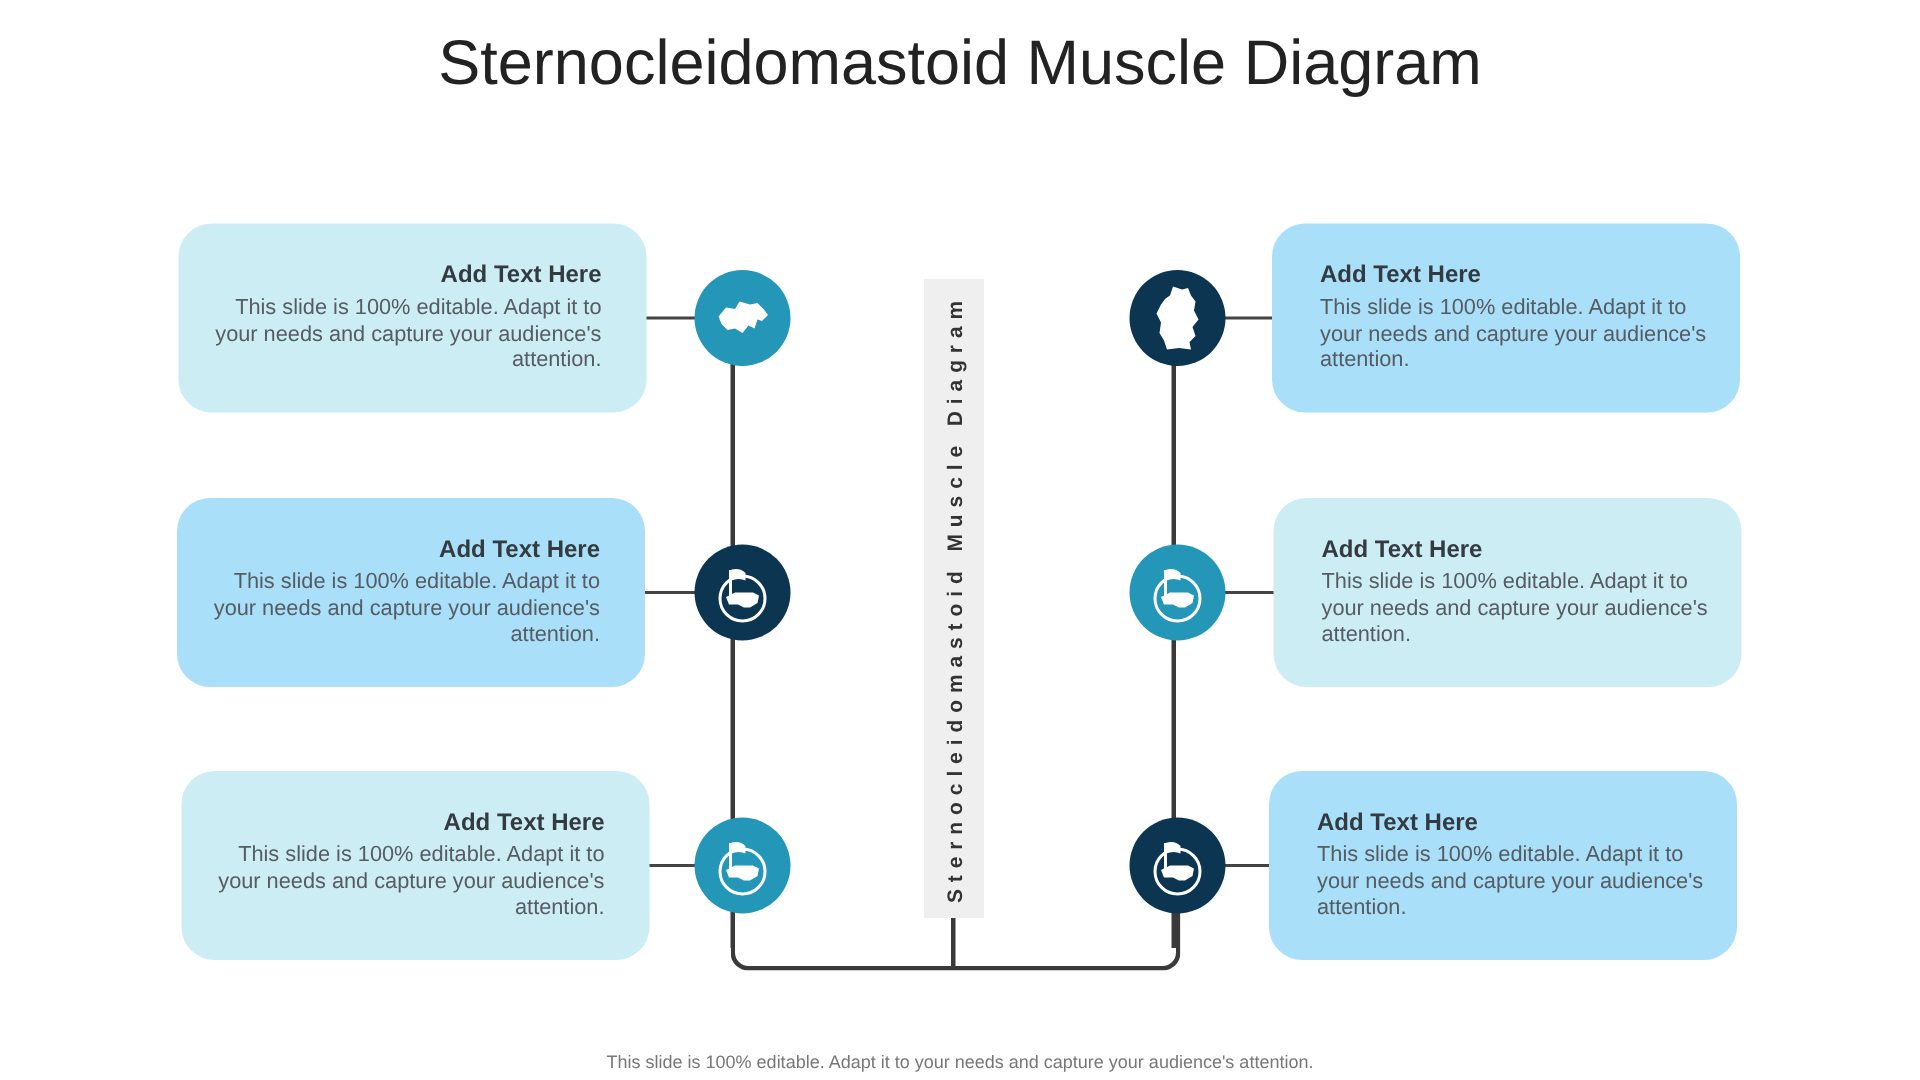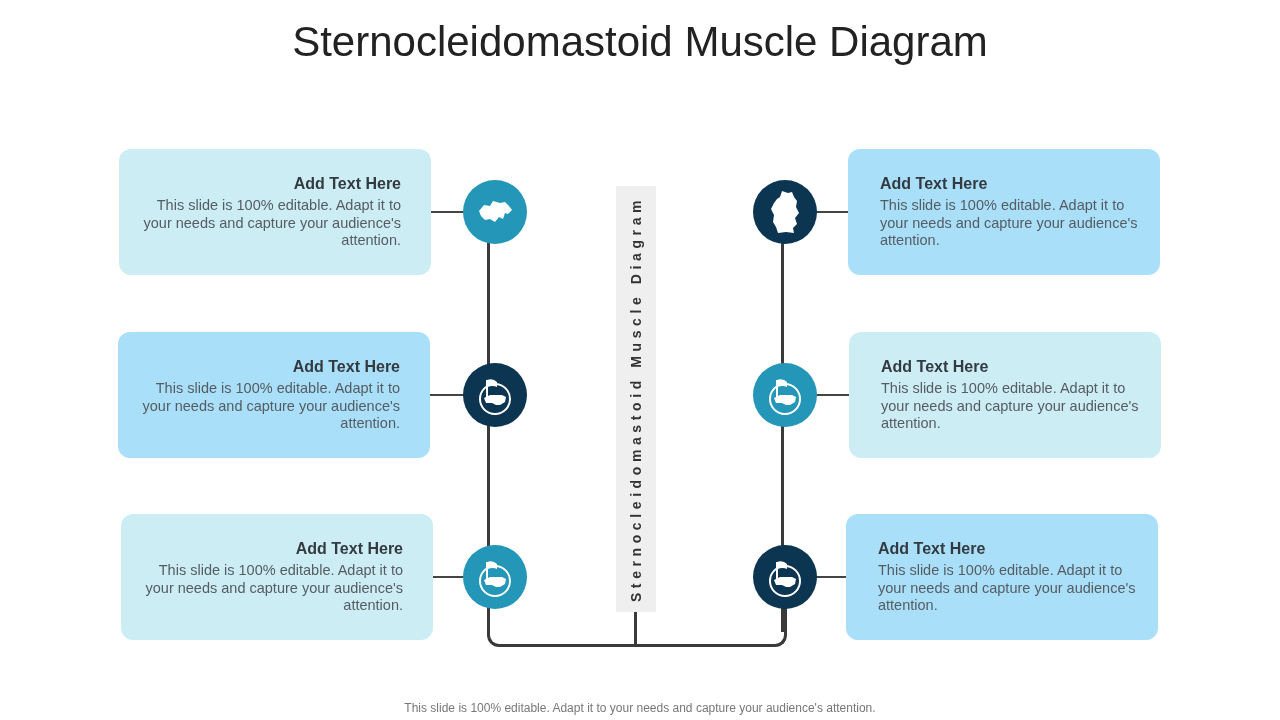--- a/index.html
+++ b/index.html
@@ -1,18 +1,18 @@
 <!DOCTYPE html>
 <html><head>
 <meta charset="utf-8">
 <style>
   html,body{margin:0;padding:0;}
   body{width:1280px;height:720px;background:#ffffff;position:relative;overflow:hidden;font-family:"Liberation Sans",sans-serif;}
   .title{position:absolute;left:0;width:1280px;top:18px;text-align:center;font-size:42px;color:#222;}
-  .card{position:absolute;width:312px;height:126px;border-radius:12px;box-sizing:border-box;}
+  .card{position:absolute;width:312px;height:126px;border-radius:22px;box-sizing:border-box;}
   .card.left{text-align:right;padding:26px 30px 0 20px;}
   .card.right{text-align:left;padding:26px 20px 0 32px;}
   .card .h{font-weight:bold;font-size:16px;color:#333a40;margin-bottom:4px;}
   .card .b{font-size:14.5px;line-height:17.5px;color:#555c62;}
   .c-light{background:#cdedf5;}
   .c-mid{background:#a9dff9;}
   .circle{position:absolute;width:64px;height:64px;border-radius:50%;display:flex;align-items:center;justify-content:center;}
   .teal{background:#2496b8;}
   .navy{background:#0b3550;}
   .hline{position:absolute;height:2px;background:#444;}

